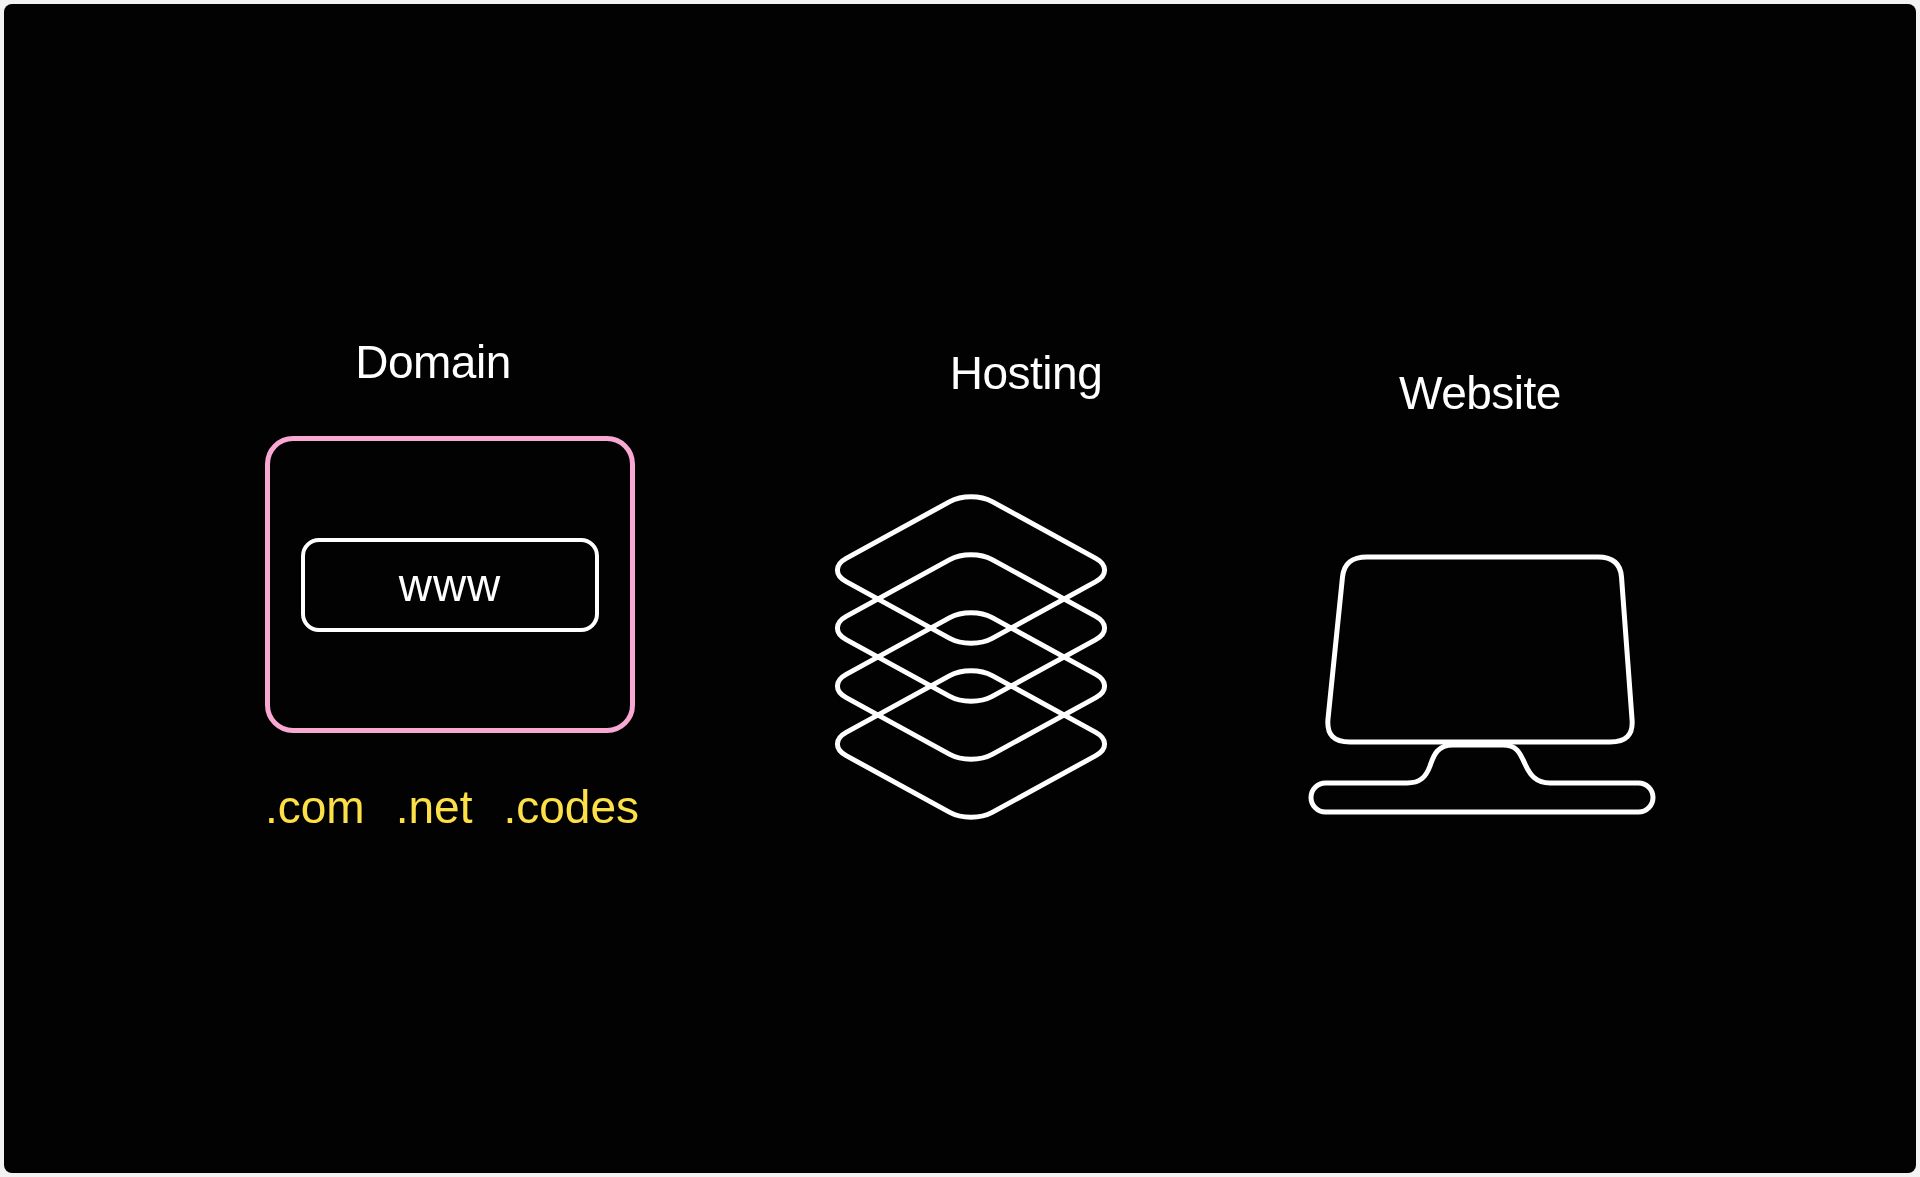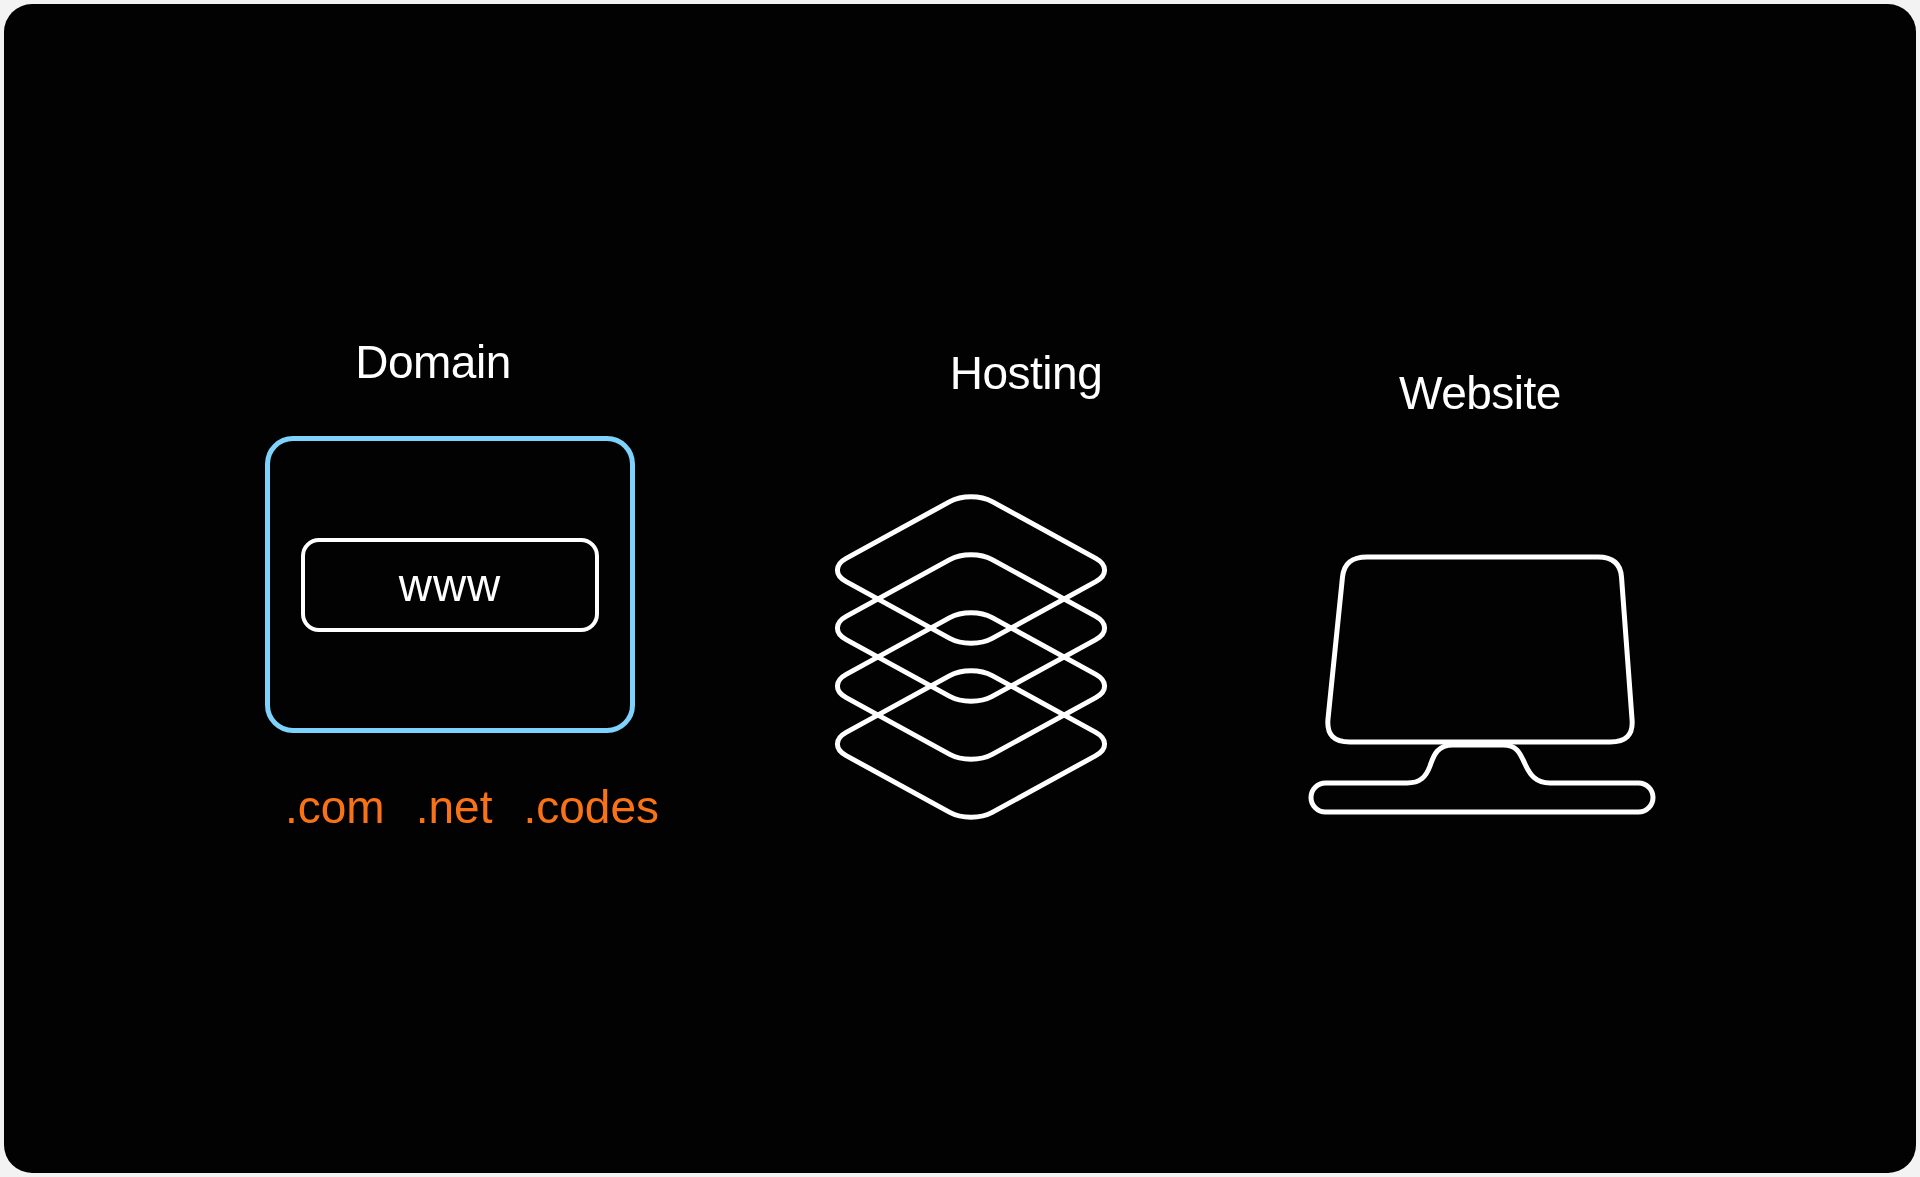--- a/index.html
+++ b/index.html
@@ -7,41 +7,41 @@
     width:1920px;height:1177px;
     background:#f3f3f4;
     font-family:"Liberation Sans", sans-serif;
     overflow:hidden;
     position:relative;
   }
   .panel{
     position:absolute;
     left:4px;top:4px;right:4px;bottom:4px;
     background:#020202;
-    border-radius:28px;
+    border-radius:8px;
   }
   .title{
     position:absolute;
     transform:translateX(-50%);
     color:#ffffff;
     font-size:46px;
     line-height:46px;
     letter-spacing:-0.5px;
     white-space:nowrap;
   }
   .domain-title{left:429px;top:335px;}
   .hosting-title{left:1022px;top:346px;}
   .website-title{left:1476px;top:366px;}
 
   .browser-box{
     position:absolute;
     left:261px;top:432px;
     width:370px;height:297px;
     box-sizing:border-box;
-    border:5px solid #7dd3fc;
+    border:5px solid #f9a8d4;
     border-radius:28px;
     display:flex;
     align-items:center;
     justify-content:center;
   }
   .address-bar{
     width:298px;height:94px;
     box-sizing:border-box;
     border:4px solid #ffffff;
     border-radius:18px;
@@ -54,25 +54,24 @@
     font-size:46px;
     line-height:46px;
     letter-spacing:1px;
   }
   .tld-row{
     position:absolute;
     left:261px;top:780px;
     width:374px;
     display:flex;
     justify-content:space-between;
-    color:#f97316;
+    color:#fde047;
     font-size:46px;
     line-height:46px;
     white-space:nowrap;
-    margin-left:20px;
   }
   .hosting-icon{
     position:absolute;
     left:814px;top:479px;
   }
   .website-icon{
     position:absolute;
     left:1303px;top:550px;
   }
   svg{display:block;}

